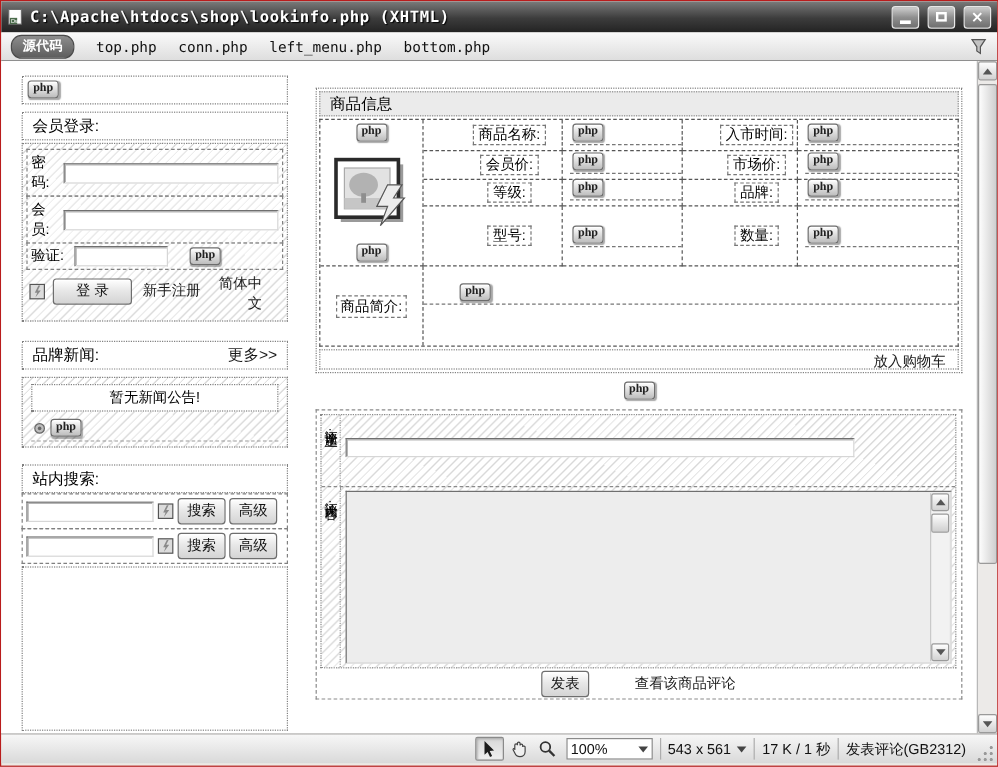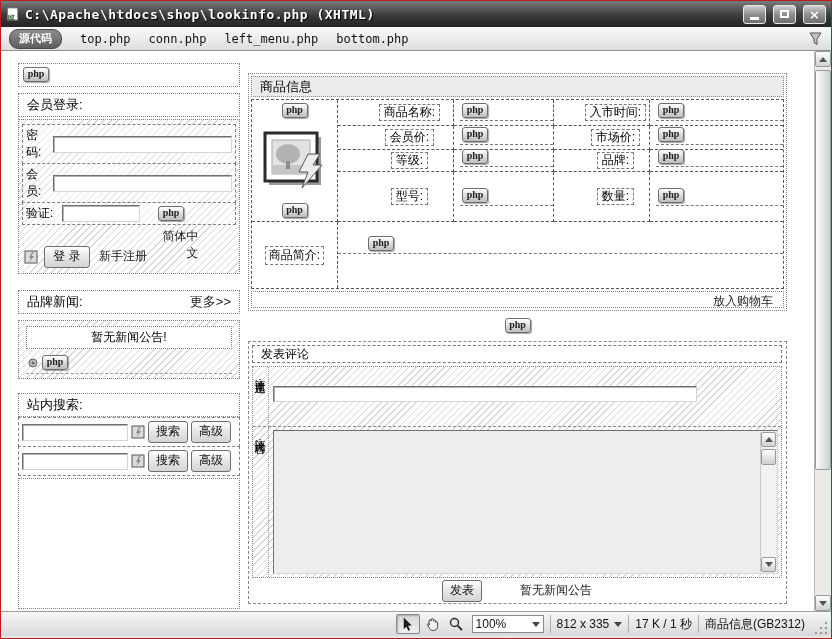--- a/index.html
+++ b/index.html
@@ -62,21 +62,21 @@
   .btn-row { border:none; background:transparent; padding:4px 2px 2px; display:block; width:204px; }
   .news-box { margin-top:6px; padding:5px 7px 4px; }
   .news-empty { border:1px dotted #808080; background:#fff; text-align:center; padding:2px 0; }
   .news-marker-row { margin-top:6px; display:flex; align-items:center; gap:2px; border-bottom:1px dashed #9a9a9a; padding-bottom:3px; }
   .search-row { display:flex; align-items:center; gap:3px; border:1px dashed #808080;
                 margin-bottom:-1px; padding:3px 3px; }
   .search-row input { width:106px; height:17px; }
   .lc-empty { margin-top:3px; flex:1; }
 
   
-  .right-col { position:absolute; left:247px; top:22px; width:539px; font-size:12px; }
+  .right-col { position:absolute; left:262px; top:22px; width:539px; font-size:12px; }
   .product-box { padding:2px; }
   .p-header { background:#ebebeb; border:1px dotted #8a8a8a; height:21px; display:flex;
               align-items:center; padding:0 8px; font-size:13px; }
   .ptable { margin-top:2px; display:grid; grid-template-columns:86px 116px 100px 96px 1fr;
             grid-template-rows:26px 24px 22px 50px 66px; border:1px dashed #555; background:#fff; }
   .ptable > div { border-right:1px dashed #555; border-bottom:1px dashed #555; }
   .ptable > .no-r { border-right:none; }
   .ptable > .no-b { border-bottom:none; }
   .img-cell { grid-row:1/5; grid-column:1; display:flex; flex-direction:column;
               align-items:center; justify-content:space-between; padding:3px 2px; }
@@ -200,21 +200,21 @@
           <div class="login-row">
             <label>验证:</label>
             <input class="sunken" style="width: 78px;">
             <span class="php-badge" style="margin-left:18px">php</span>
           </div>
           <div class="btn-row">
             <svg class="mini-icon" viewBox="0 0 14 14">
               <rect x="1" y="1" width="12" height="12" fill="#dcdcdc" stroke="#555"></rect>
               <path d="M8,2 L5,8 H7 L5.5,12 L10,6 H7.5 L9.5,2 Z" fill="#8a8a8a"></path>
             </svg>
-            <span class="xp-btn" style="margin:18px 6px 0 3px;padding:1px 8px 2px">登 录</span>
+            <span class="xp-btn" style="margin:4px 6px 0 3px;padding:1px 18px 2px">登 录</span>
             <a class="plain">新手注册</a>
             <a class="plain" style="display:inline-block;width:42px;text-align:right;vertical-align:top;margin-left:6px">简体中文</a>
           </div>
         </div>
 
         <div class="lc-head dotted" style="margin-top:16px">
           <span style="flex:1">品牌新闻:</span>
           <a class="plain">更多&gt;&gt;</a>
         </div>
 
@@ -356,23 +356,20 @@
           <div class="cart-strip">
             <a class="plain">放入购物车</a>
           </div>
         </div>
 
         <div class="mid-badge">
           <span class="php-badge">php</span>
         </div>
 
         <div class="comment-form">
-          <div class="c-header">
-            <span>发表评论</span>
-          </div>
           <div class="c-body hatch">
             <div class="c-row subject-row">
               <div class="vlabel">评论主题:</div>
               <div class="subject-area">
                 <input class="sunken" style="">
               </div>
             </div>
             <div class="c-row content-row">
               <div class="vlabel">评论内容:</div>
               <div class="ta-wrap">
@@ -383,21 +380,21 @@
                   <div class="ta-thumb"></div>
                   <div class="sb-btn sb-down">
                       <span class="tri-down"></span>
                     </div>
                 </div>
               </div>
             </div>
           </div>
           <div class="c-footer">
             <span class="xp-btn">发表</span>
-            <a class="plain">暂无新闻公告</a>
+            <a class="plain">查看该商品评论</a>
           </div>
         </div>
 
       </div>
     </div>
 
     <div class="vscroll">
       <div class="sb-btn sb-up">
           <span class="tri-up"></span>
         </div>
@@ -423,22 +420,22 @@
       <svg width="16" height="16" viewBox="0 0 16 16">
         <circle cx="6.5" cy="6.5" r="4" fill="none" stroke="#333" stroke-width="1.5"></circle>
         <line x1="9.6" y1="9.6" x2="14" y2="14" stroke="#333" stroke-width="2"></line>
       </svg>
     </div>
     <div class="zoom-select">
       <span class="txt">100%</span>
       <span class="chev"></span>
     </div>
     <span class="sep"></span>
-    <span>812 x 335</span>
+    <span>543 x 561</span>
     <span class="chev" style="margin-left:5px"></span>
     <span class="sep"></span>
     <span>17 K / 1 秒</span>
     <span class="sep"></span>
-    <span>商品信息(GB2312)</span>
+    <span>发表评论(GB2312)</span>
     <div class="grip"></div>
   </div>
 
 </div>
 
 </body></html>

